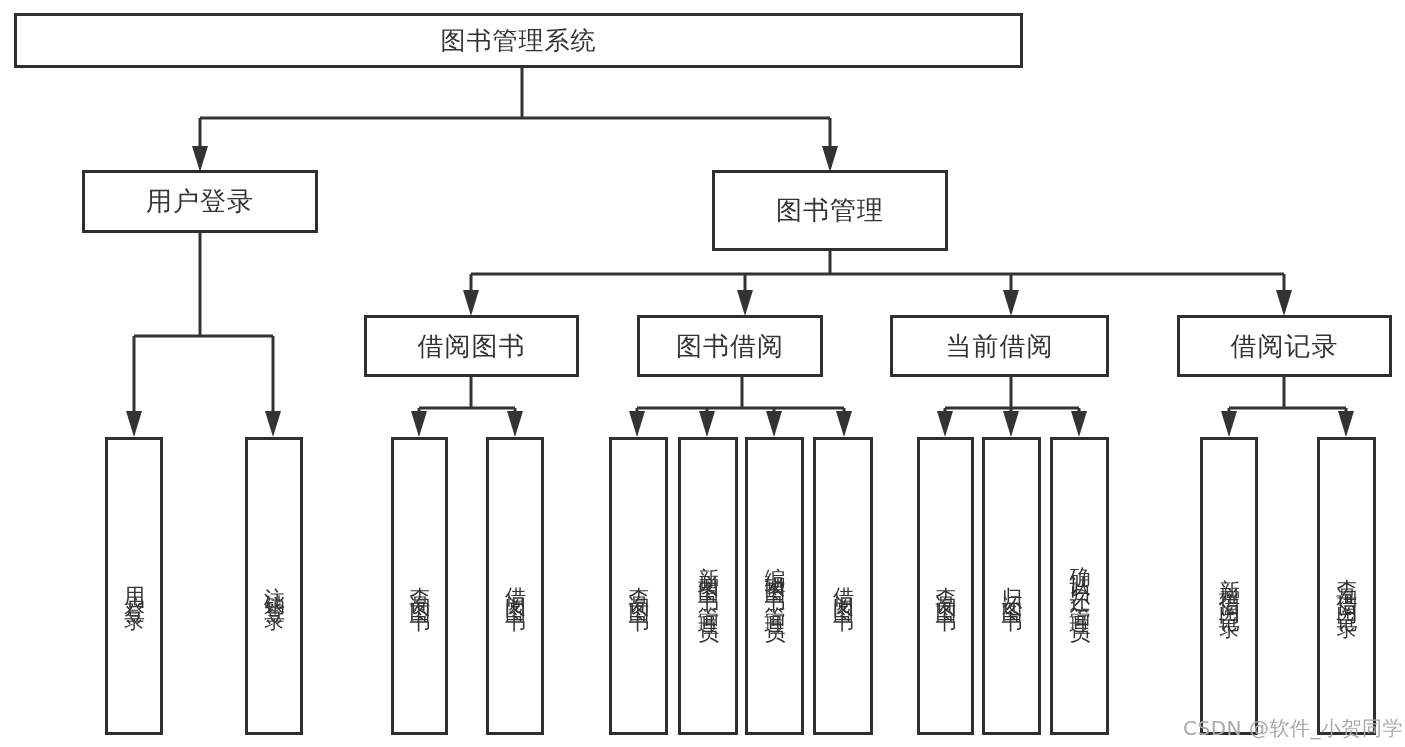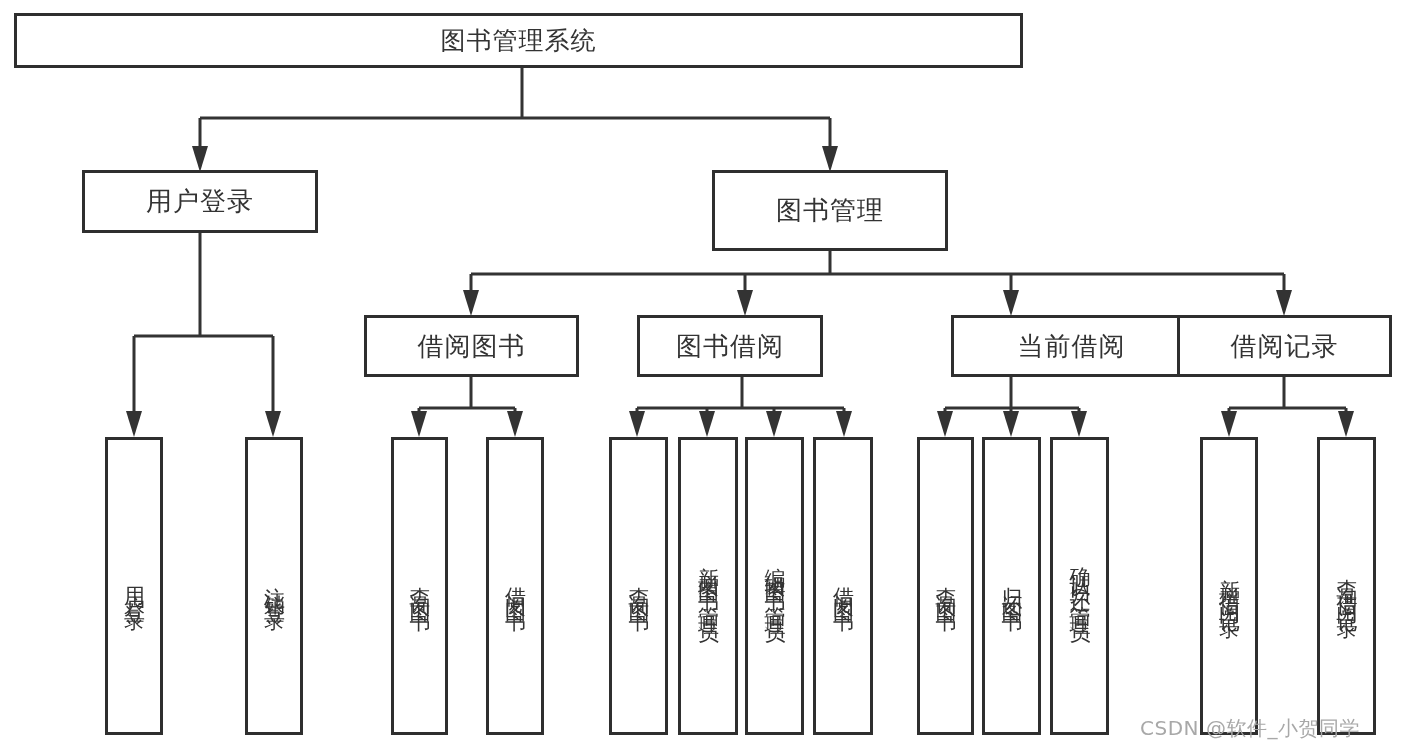--- a/index.html
+++ b/index.html
@@ -32,21 +32,21 @@
   .vl {               
     writing-mode:vertical-rl;
     text-orientation:mixed;
     font-size:21px;
     line-height:1;
     letter-spacing:8px;
     display:inline-block;
     white-space:nowrap;
   }
   .watermark {
-    position:absolute; left:1140px; top:715px; z-index:5;
+    position:absolute; left:1183px; top:715px; z-index:5;
     font-size:20px;
     color:var(--watermark,#a8a8a8);
     white-space:nowrap;
     letter-spacing:0.5px;
   }
 </style>
 </head>
 <body>
 
 <div class="stage">
@@ -94,21 +94,21 @@
   <div class="box" style="left:712px;top:170px;width:236px;height:81px">
     <span class="hl">图书管理</span>
   </div>
 
   <div class="box" style="left:364px;top:315px;width:215px;height:62px">
     <span class="hl">借阅图书</span>
   </div>
   <div class="box" style="left:637px;top:315px;width:186px;height:62px">
     <span class="hl">图书借阅</span>
   </div>
-  <div class="box" style="left:951px;top:315px;width:241px;height:62px">
+  <div class="box" style="left:890px;top:315px;width:219px;height:62px">
     <span class="hl">当前借阅</span>
   </div>
   <div class="box" style="left:1177px;top:315px;width:215px;height:62px">
     <span class="hl">借阅记录</span>
   </div>
 
   <div class="box leaf" style="left:105px;width:58px">
     <span class="vl">用户登录</span>
   </div>
   <div class="box leaf" style="left:245px;width:58px">

